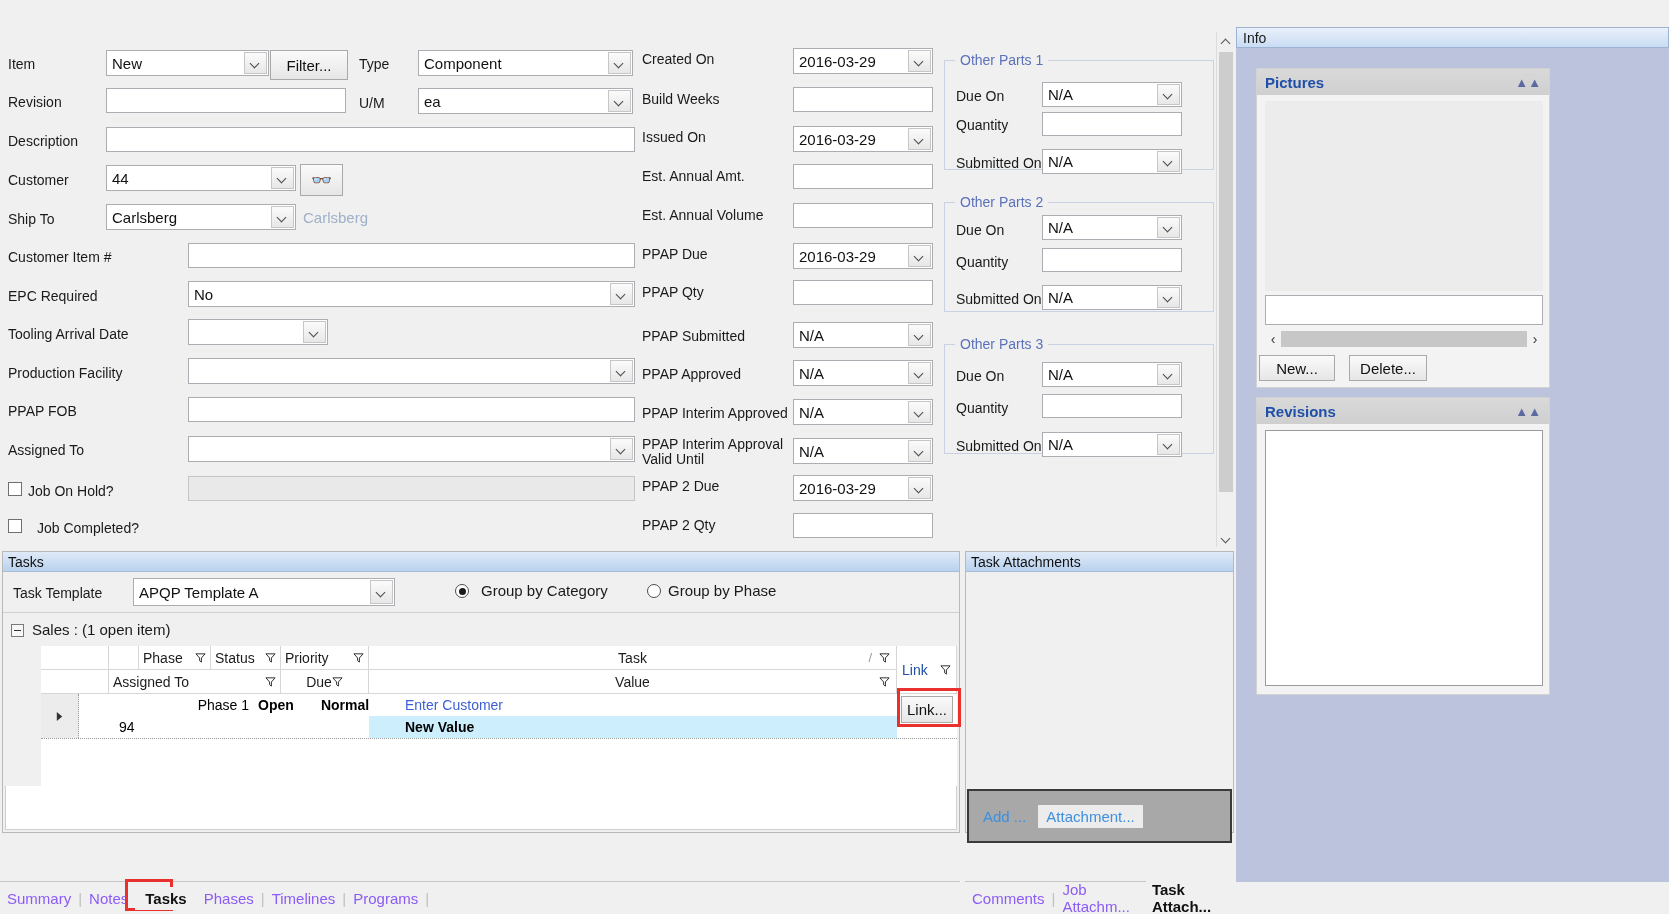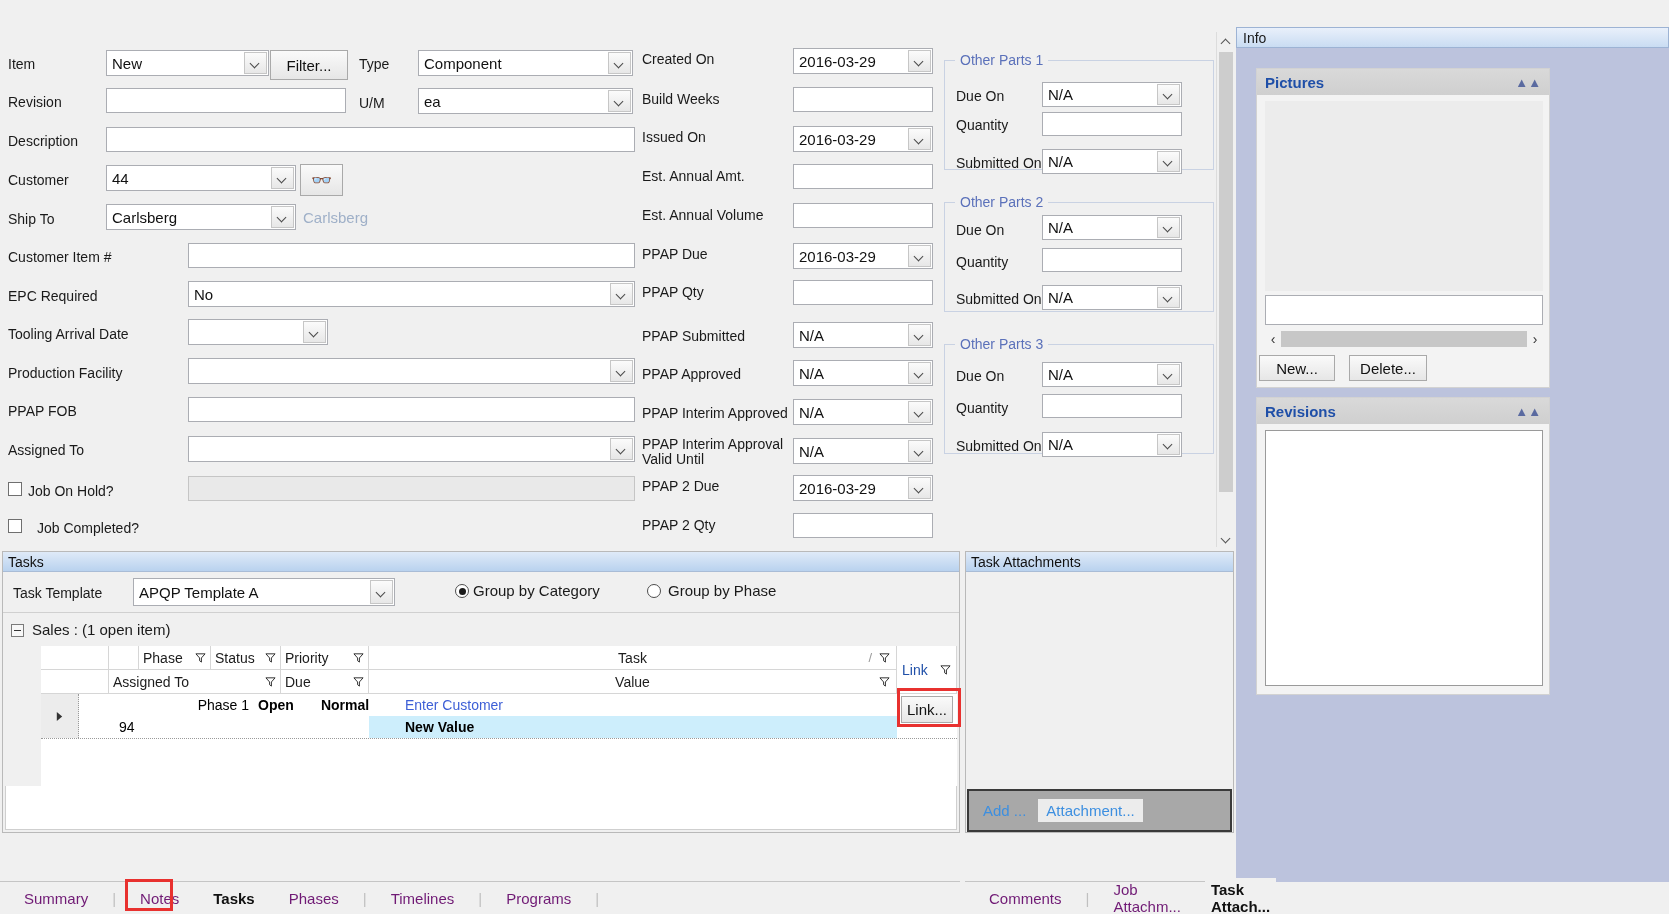--- a/index.html
+++ b/index.html
@@ -113,21 +113,21 @@
   #attach{position:absolute;left:965px;top:551px;width:269px;height:282px;
     background:#f0f0f0;border:1px solid #b9b9b9;box-sizing:border-box;}
   #attachhdr{position:absolute;left:0;top:0;width:100%;height:20px;
     background:linear-gradient(#dfeaf8,#b9d2ee);border-bottom:1px solid #a9bcd6;
     box-sizing:border-box;display:flex;align-items:center;padding-left:5px;
     font-size:14px;color:#101010;}
 
   
   .tabstrip{position:absolute;bottom:0;height:32px;display:flex;align-items:center;
     border-top:1px solid #c5c5c5;background:#f0f0f0;}
-  .tabitem{font-size:15px;color:#701a75;padding:0 24px;}
+  .tabitem{font-size:15px;color:#8b5cf6;padding:0 7px;}
   .tabitem.active{color:#111;font-weight:bold;}
   .tabsep{color:#c0c0c0;font-size:15px;}
   .redbox{position:absolute;border:3px solid #e8312f;box-sizing:border-box;}
 </style>
 </head>
 <body>
 
 <div id="root">
 
 
@@ -449,21 +449,21 @@
     </div>
 
     <div class="lbl" style="position:absolute;left:10px;top:33px;">Task Template</div>
     <div class="combo" style="position:absolute;left:130px;top:26px;width:262px;height:28px;">
       <span>APQP Template A</span>
       <span class="arrowbtn">
           <i class="chev"></i>
         </span>
     </div>
 
-    <div style="position:absolute;left:452px;top:31px;display:flex;align-items:center;gap:4px;">
+    <div style="position:absolute;left:452px;top:31px;display:flex;align-items:center;gap:12px;">
       <span class="radio on"></span>
       <span class="lbl" style="font-size:15px;">Group by Category</span>
     </div>
     <div style="position:absolute;left:644px;top:31px;display:flex;align-items:center;gap:7px;">
       <span class="radio"></span>
       <span class="lbl" style="font-size:15px;">Group by Phase</span>
     </div>
 
     <div style="position:absolute;left:0;top:60px;width:100%;height:1px;background:#d0d0d0;"></div>
 
@@ -522,21 +522,21 @@
 
       <div class="gcellhdr" style="left:0;top:24px;width:68px;height:24px;"></div>
       <div class="gcellhdr" style="left:68px;top:24px;width:172px;height:24px;justify-content:space-between;padding:0 4px;">
         <span>Assigned To</span>
         <span class="funnel">
             <svg viewBox="0 0 12 12" width="11" height="11">
               <path d="M1 2h10L7 6.5V11L5 9.5V6.5z" fill="none" stroke="#222" stroke-width="1"></path>
             </svg>
           </span>
       </div>
-      <div class="gcellhdr" style="left:240px;top:24px;width:88px;height:24px;justify-content:space-between;padding:0 4px;">
+      <div class="gcellhdr" style="left:240px;top:24px;width:88px;height:24px;justify-content:center;padding:0 4px;">
         <span>Due</span>
         <span class="funnel">
             <svg viewBox="0 0 12 12" width="11" height="11">
               <path d="M1 2h10L7 6.5V11L5 9.5V6.5z" fill="none" stroke="#222" stroke-width="1"></path>
             </svg>
           </span>
       </div>
       <div class="gcellhdr" style="left:328px;top:24px;width:528px;height:24px;justify-content:center;padding:0 4px;position:absolute;">
         <span>Value</span>
         <span class="funnel" style="position:absolute;right:6px;">
@@ -575,21 +575,21 @@
     <div style="position:absolute;left:2px;top:234px;width:952px;height:44px;background:#fff;border:1px solid #cfcfcf;border-top:none;box-sizing:border-box;"></div>
   </div>
 
   <div class="redbox" style="left:897px;top:688px;width:64px;height:39px;"></div>
 
   <div id="attach">
     <div id="attachhdr">
       <span>Task Attachments</span>
     </div>
     <div style="position:absolute;left:1px;top:45px;width:265px;height:192px;background:#f0f0f0;"></div>
-    <div style="position:absolute;left:1px;top:237px;width:265px;height:43px;background:#a8a8a8;border:2px solid #3a3a3a;box-sizing:border-box;display:flex;align-items:center;padding-left:14px;gap:12px;">
+    <div style="position:absolute;left:1px;top:237px;width:265px;height:54px;background:#a8a8a8;border:2px solid #3a3a3a;box-sizing:border-box;display:flex;align-items:center;padding-left:14px;gap:12px;">
       <span style="font-size:15px;color:#3d8fe0;">Add ...</span>
       <span style="font-size:15px;color:#3d8fe0;background:#ececec;padding:3px 8px;">Attachment...</span>
     </div>
   </div>
 
   <div class="tabstrip" style="left:0;width:960px;">
     <span class="tabitem">Summary</span>
     <span class="tabsep">|</span>
     <span class="tabitem">Notes</span>
     <span class="tabitem active" style="position:relative;z-index:2;background:#f0f0f0;padding:3px 10px;">Tasks</span>

